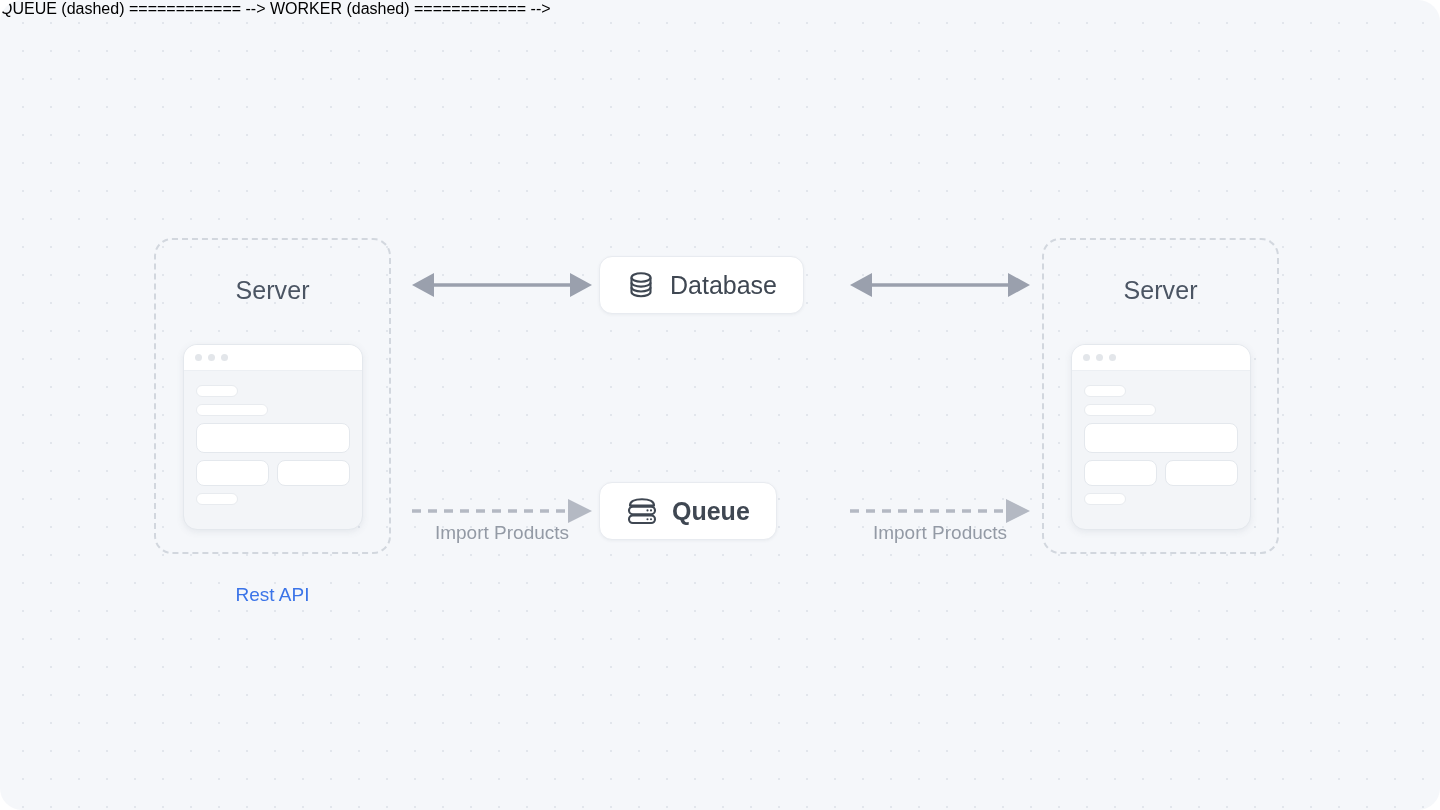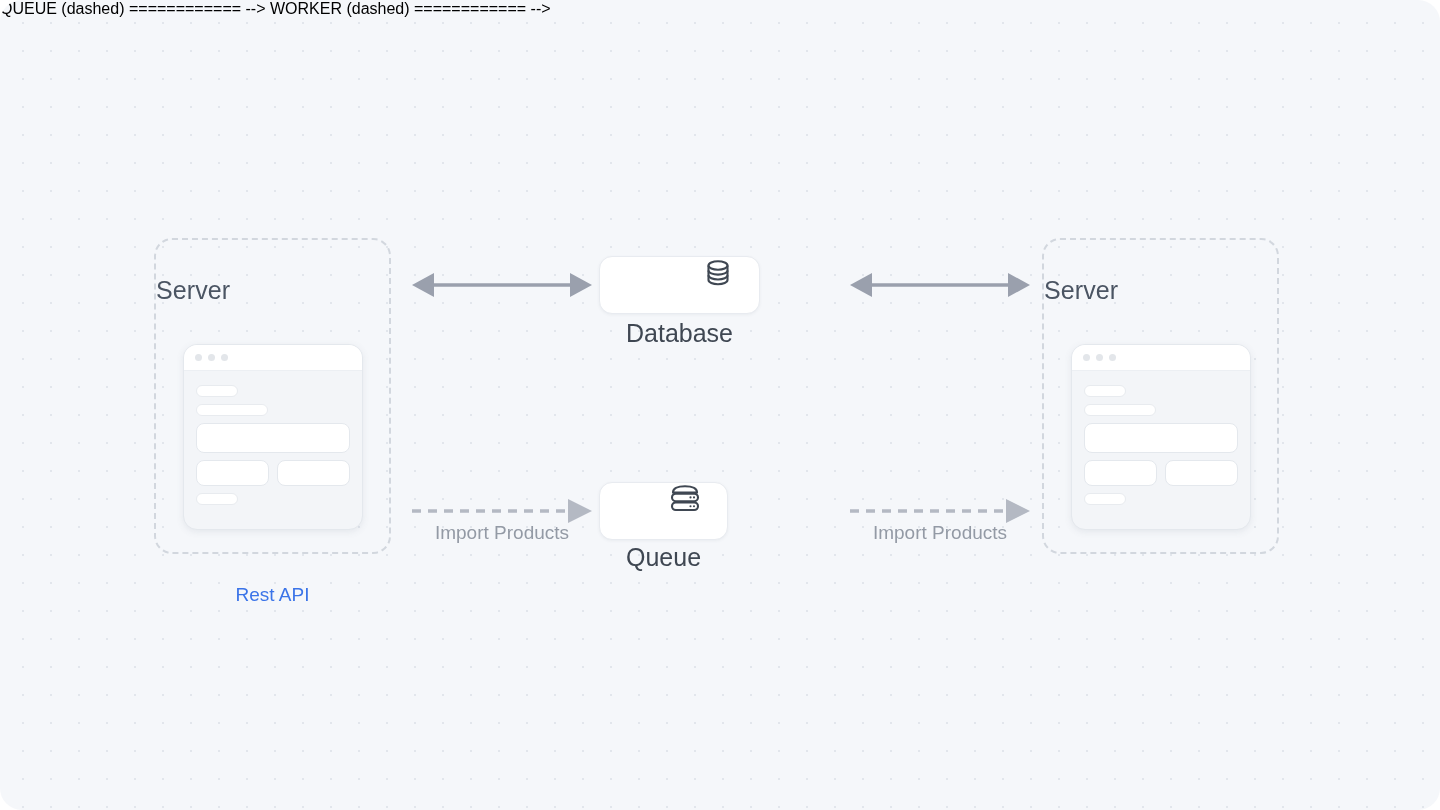--- a/index.html
+++ b/index.html
@@ -32,20 +32,21 @@
     box-sizing: border-box;
   }
   #group-server { left: 154px; top: 238px; width: 237px; height: 316px; }
   #group-worker { left: 1042px; top: 238px; width: 237px; height: 316px; }
 
   .group-title {
     position: absolute;
     top: 36px;
     left: 0;
     width: 100%;
+    text-align: center;
     font-size: 25px;
     color: #4b5563;
     letter-spacing: 0.1px;
     white-space: nowrap;
   }
 
   
   .window {
     position: absolute;
     left: 50%;
@@ -110,33 +111,32 @@
     font-size: 19px;
     color: #3b74e8;
     white-space: nowrap;
   }
   #label-rest-api { left: 154px; top: 584px; width: 237px; text-align: center; }
 
   
   .card {
     position: absolute;
     display: flex;
-    align-items: flex-end;
-    gap: 30px;
+    align-items: center;
+    gap: 14px;
     height: 58px;
     padding: 0 26px;
     background: #ffffff;
     border: 1px solid #e8ebf0;
     border-radius: 13px;
     box-shadow: 0 1px 3px rgba(90,100,120,0.07);
     box-sizing: border-box;
-    flex-direction: column;
   }
   #card-database { left: 599px; top: 256px; }
-  #card-queue    { left: 599px; top: 482px; }
+  #card-queue    { left: 599px; top: 482px; font-weight: bold; }
   .card-label {
     font-size: 25px;
     color: #3f4752;
     white-space: nowrap;
   }
   .card-icon { display: flex; align-items: center; }
 
   
   .connector { position: absolute; }
   #conn-server-database   { left: 412px; top: 264px; width: 180px; height: 42px; }

